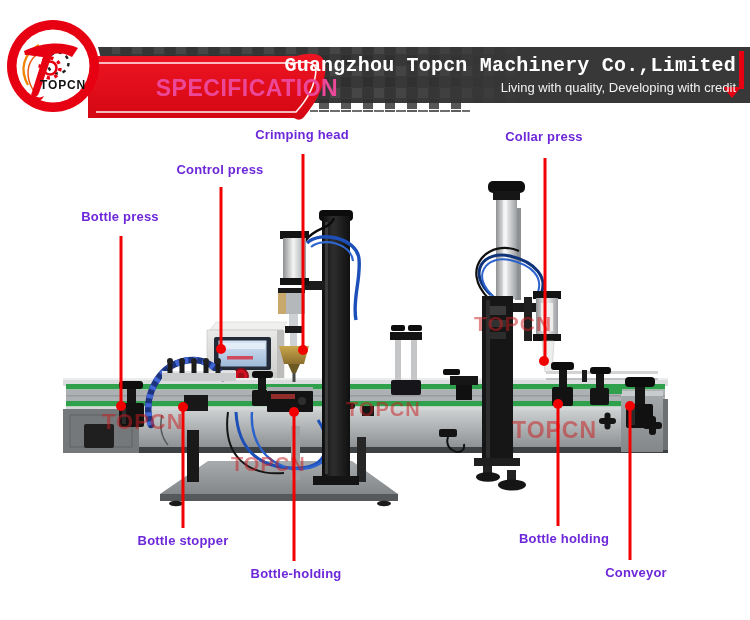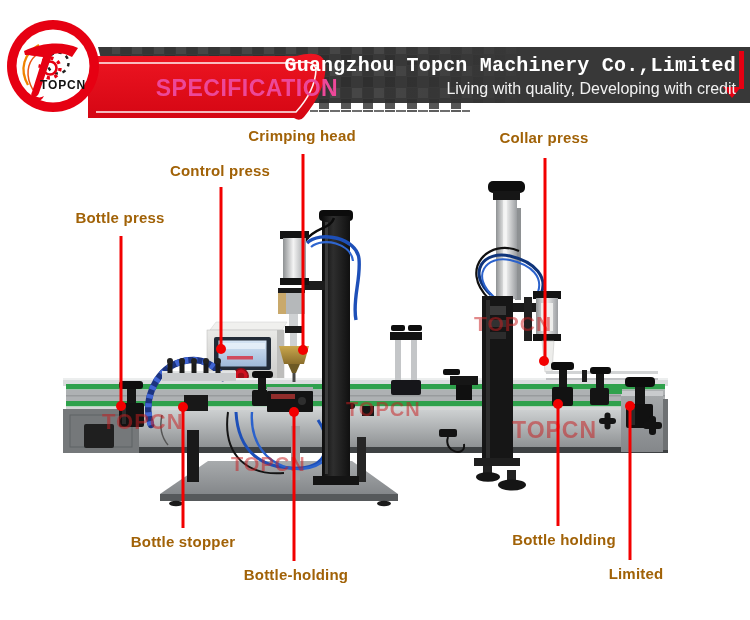--- a/index.html
+++ b/index.html
@@ -2,31 +2,31 @@
 <html><head>
 <meta charset="utf-8">
 <style>
   html,body { margin:0; padding:0; background:#fff; }
   .stage {
     position:relative; width:750px; height:620px; background:#ffffff;
     overflow:hidden; font-family:"Liberation Sans","DejaVu Sans",sans-serif;
   }
   .company { position:absolute; top:54px; right:14px; text-align:right; color:#fff; z-index:6; }
   .company .name { font-size:20px; font-weight:bold; letter-spacing:0.2px;font-family:Liberation Mono, monospace; }
-  .company .tagline { font-size:16px; margin-top:3px; color:#f2f2f2; }
+  .company .tagline { font-size:13px; margin-top:3px; color:#f2f2f2; }
   .banner-text {
     position:absolute; left:103px; top:75px; width:192px; text-align:center;
     font-size:23px; font-weight:bold; color:#ec4899; letter-spacing:0.5px; z-index:6;margin-left:48px;
   }
   .logo-svg { position:absolute; left:2px; top:15px; z-index:7; }
   .machine-svg { position:absolute; left:0; top:0; z-index:3; }
   .header-svg { position:absolute; left:0; top:0; z-index:5; }
   .part-label {
-    position:absolute; transform:translateX(-50%); font-size:15px; font-weight:bold;
-    color:#a16207; white-space:nowrap; letter-spacing:0.2px; z-index:9;
+    position:absolute; transform:translateX(-50%); font-size:13px; font-weight:bold;
+    color:#6d28d9; white-space:nowrap; letter-spacing:0.2px; z-index:9;
   }
 </style>
 </head>
 <body>
 
 <div class="stage">
 
   <svg class="header-svg" width="750" height="130" viewBox="0 0 750 130">
     <defs>
       <pattern id="mosaic" width="22" height="22" patternUnits="userSpaceOnUse">
@@ -308,15 +308,15 @@
     </g>
   </svg>
 
   <div class="part-label" style="left:120px; top:209px;">Bottle press</div>
   <div class="part-label" style="left:220px; top:162px;">Control press</div>
   <div class="part-label" style="left:302px; top:127px;">Crimping head</div>
   <div class="part-label" style="left:183px; top:533px;">Bottle stopper</div>
   <div class="part-label" style="left:544px; top:129px;">Collar press</div>
   <div class="part-label" style="left:296px; top:566px;">Bottle-holding</div>
   <div class="part-label" style="left:564px; top:531px;">Bottle holding</div>
-  <div class="part-label" style="left:636px; top:565px;">Limited</div>
+  <div class="part-label" style="left:636px; top:565px;">Conveyor</div>
 
 </div>
 
 </body></html>

